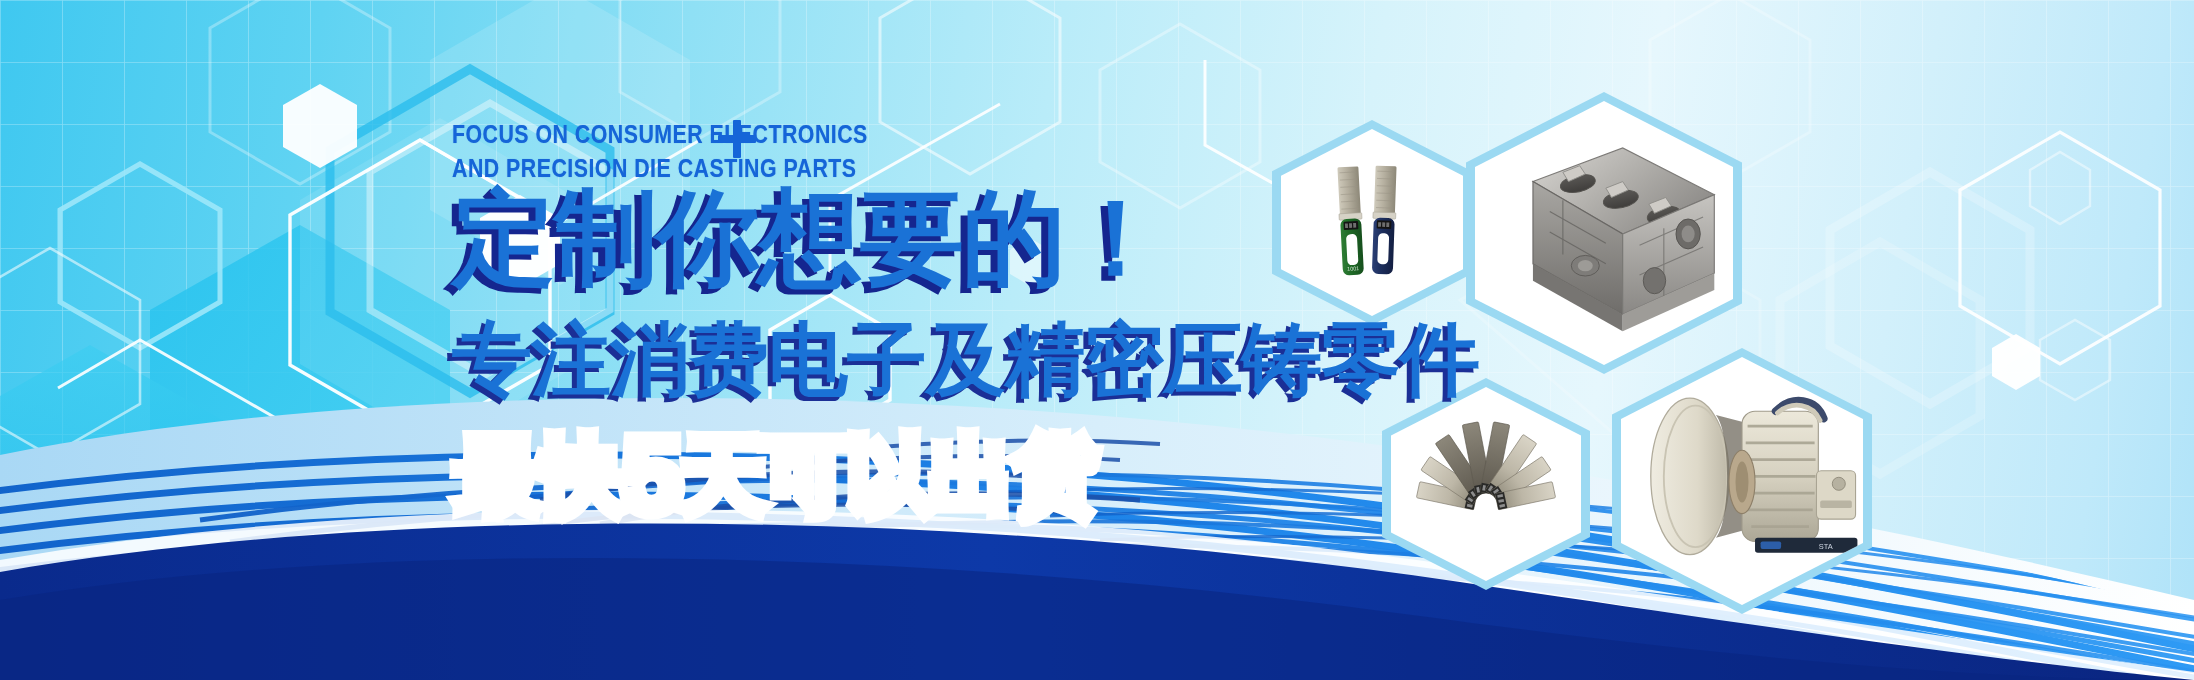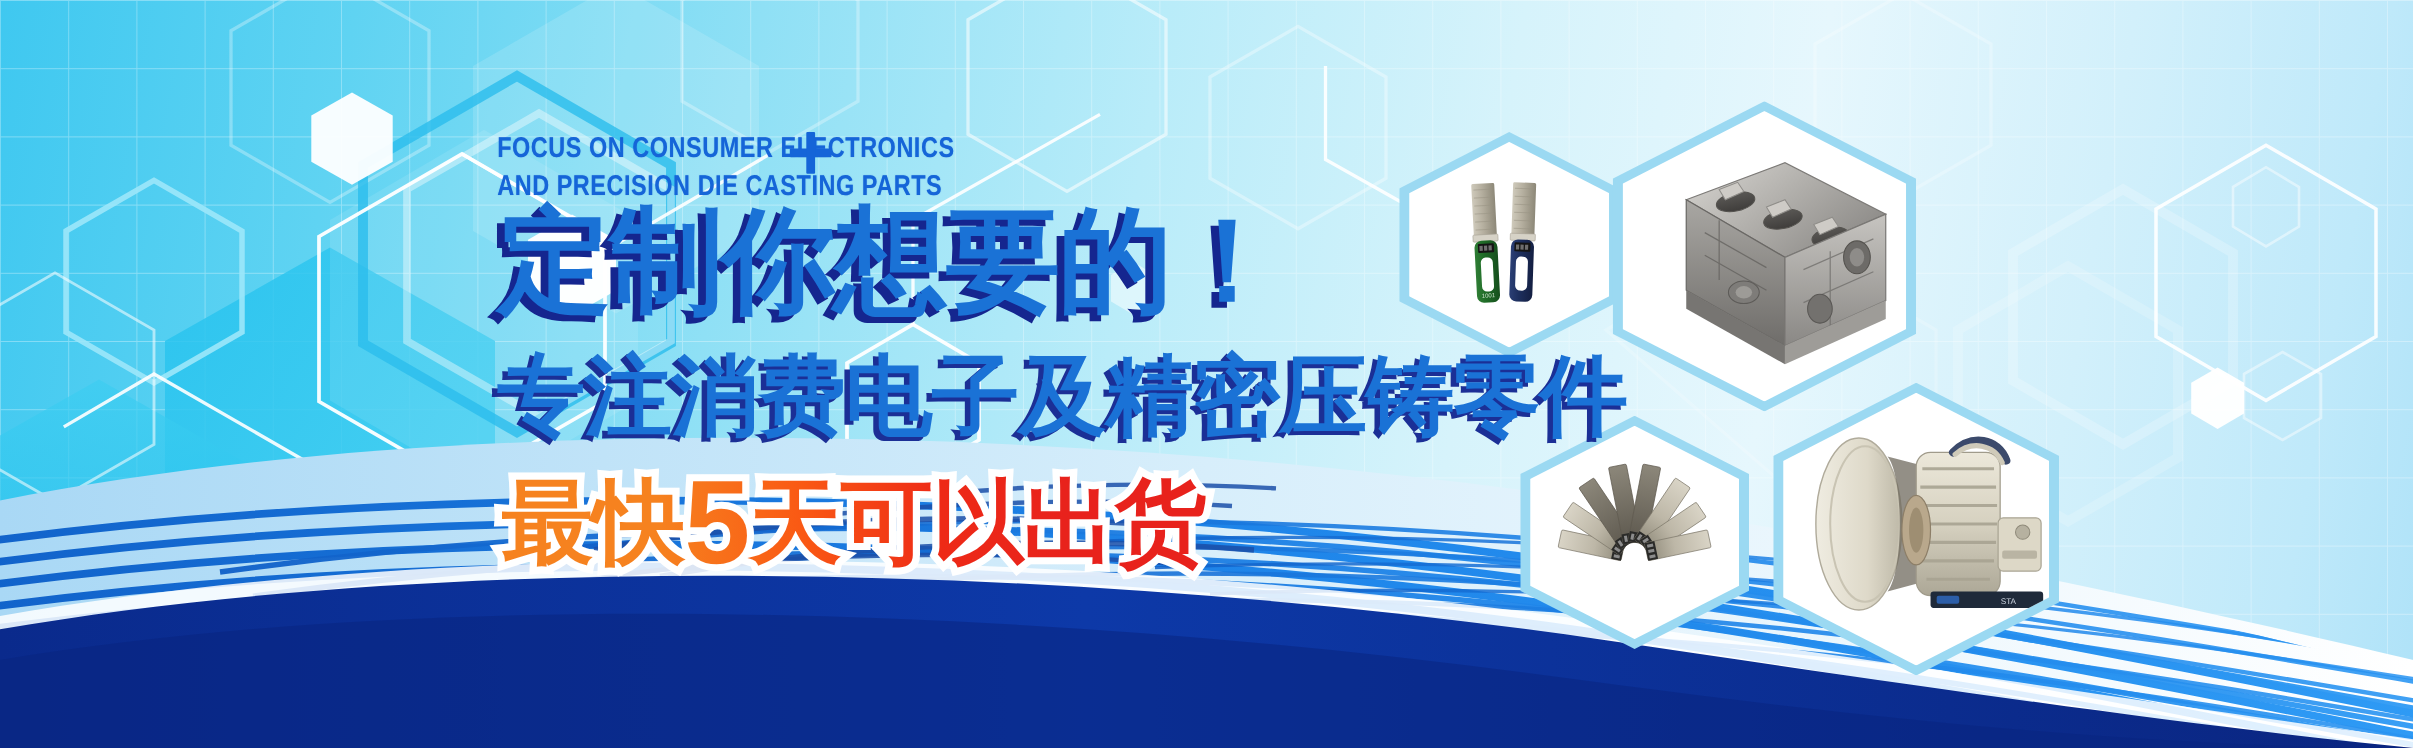--- a/index.html
+++ b/index.html
@@ -266,21 +266,20 @@
       <div class="h1 front">定制你想要的！</div>
     </div>
 
     <div class="h2-wrap">
       <div class="h2 shadow">专注消费电子及精密压铸零件</div>
       <div class="h2 front">专注消费电子及精密压铸零件</div>
     </div>
 
     <div class="h3-wrap">
       <div class="h3 outline"><span>最快</span><span class="big">5</span><span>天可以出货</span></div>
-      <div class="h3 fill"><span>最快</span><span class="big">5</span><span>天可以出货</span></div>
     </div>
   </div>
 
   <div class="plus"></div>
 
   <div class="hexcard hex-a">
     <div class="hexborder"></div>
     <div class="hexinner">
       <svg class="prod" viewBox="0 0 200 205">
         <defs>

